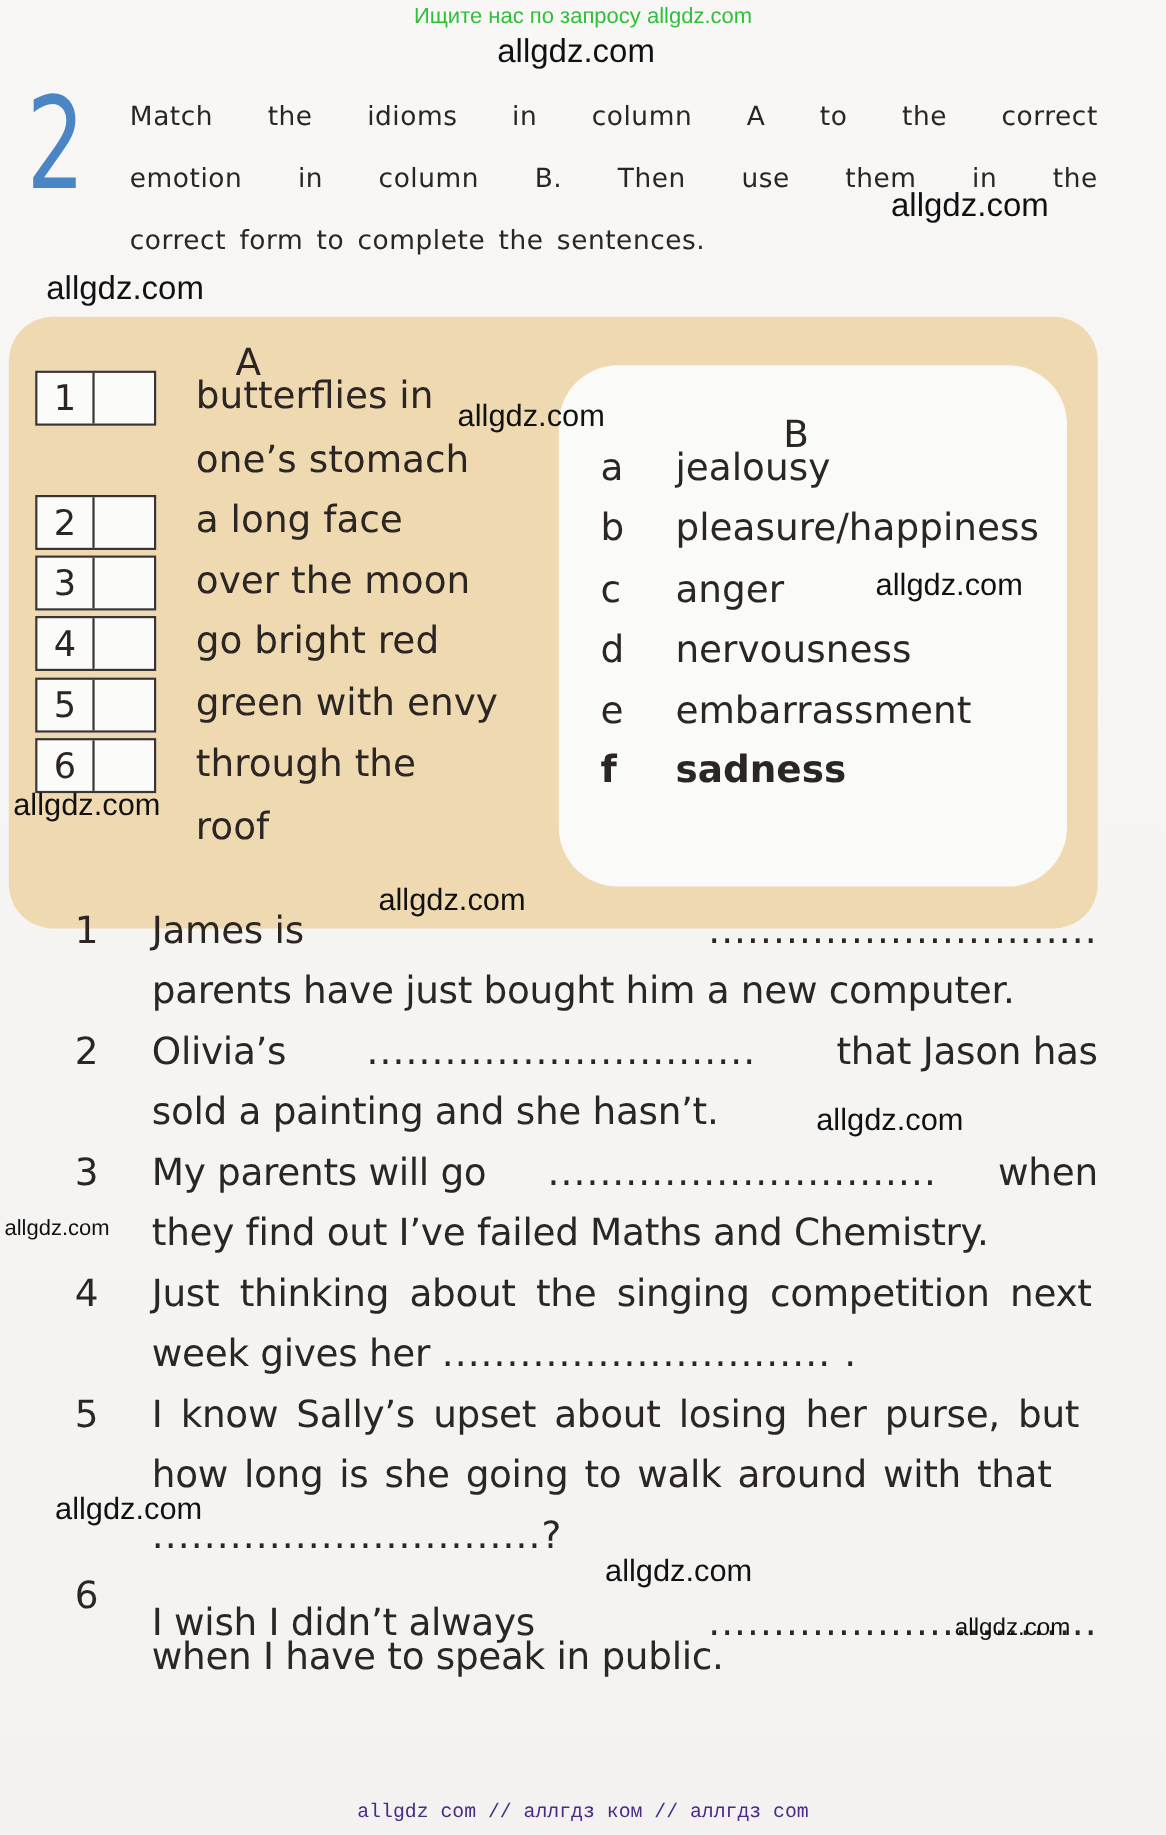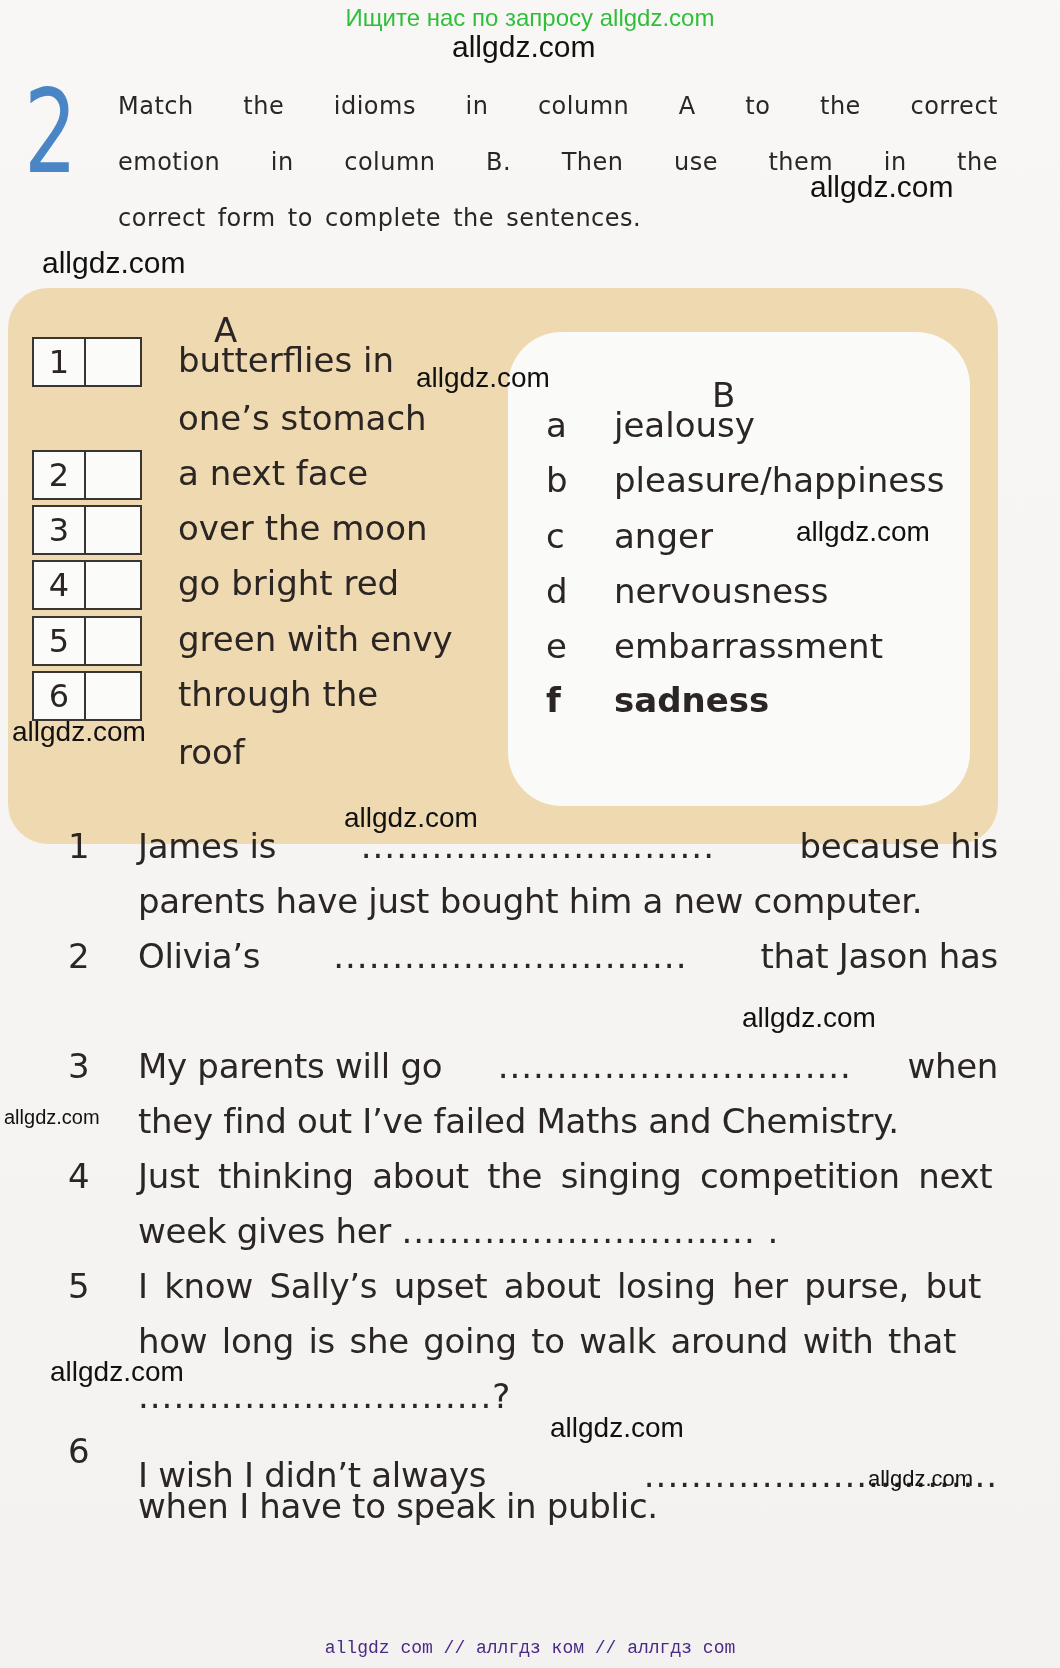--- a/index.html
+++ b/index.html
@@ -24,21 +24,21 @@
     .wm {
       position: absolute;
       font-family: "Liberation Sans", sans-serif;
       color: #111;
       white-space: nowrap;
     }
     .wm-top {
       left: 0; right: 0; top: 4px;
       text-align: center;
       color: #2fbf3a;
-      font-size: 24px;
+      font-size: 20px;
       width: 1060px;
     }
     .wm-bottom {
       position: absolute;
       top: 1638px;
       left: 0;
       width: 1060px;
       text-align: center;
       color: #4a2a86;
       font-family: Liberation Mono, monospace;
@@ -197,21 +197,21 @@
       <div>butterflies in</div>
       <div>one’s stomach</div>
     </div>
   </div>
 
   <div class="a-row" style="top:450px;">
     <div class="num-box">
       <span class="n">2</span>
       <span class="ans"></span>
     </div>
-    <div class="a-text">a next face</div>
+    <div class="a-text">a long face</div>
   </div>
 
   <div class="a-row" style="top:505px;">
     <div class="num-box">
       <span class="n">3</span>
       <span class="ans"></span>
     </div>
     <div class="a-text">over the moon</div>
   </div>
 
@@ -264,30 +264,30 @@
   </div>
 
   <div class="wm" style="left:416px;top:362px;font-size:28px;">allgdz.com</div>
   <div class="wm" style="left:796px;top:516px;font-size:28px;">allgdz.com</div>
   <div class="wm" style="left:12px;top:716px;font-size:28px;">allgdz.com</div>
 
   <div class="s-num" style="top:826px;">1</div>
   <div class="s-line justify" style="top:826px;">
     <span>James is</span>
     <span class="dots">..............................</span>
-    <span>because his</span>
   </div>
   <div class="s-line" style="top:881px;">parents have just bought him a new computer.</div>
 
   <div class="s-num" style="top:936px;">2</div>
   <div class="s-line justify" style="top:936px;">
     <span>Olivia’s</span>
     <span class="dots">..............................</span>
     <span>that Jason has</span>
   </div>
+  <div class="s-line" style="top:991px;">sold a painting and she hasn’t.</div>
 
   <div class="s-num" style="top:1046px;">3</div>
   <div class="s-line justify" style="top:1046px;">
     <span>My parents will go</span>
     <span class="dots">..............................</span>
     <span>when</span>
   </div>
   <div class="s-line" style="top:1101px;">they find out I’ve failed Maths and Chemistry.</div>
 
   <div class="s-num" style="top:1156px;">4</div>

